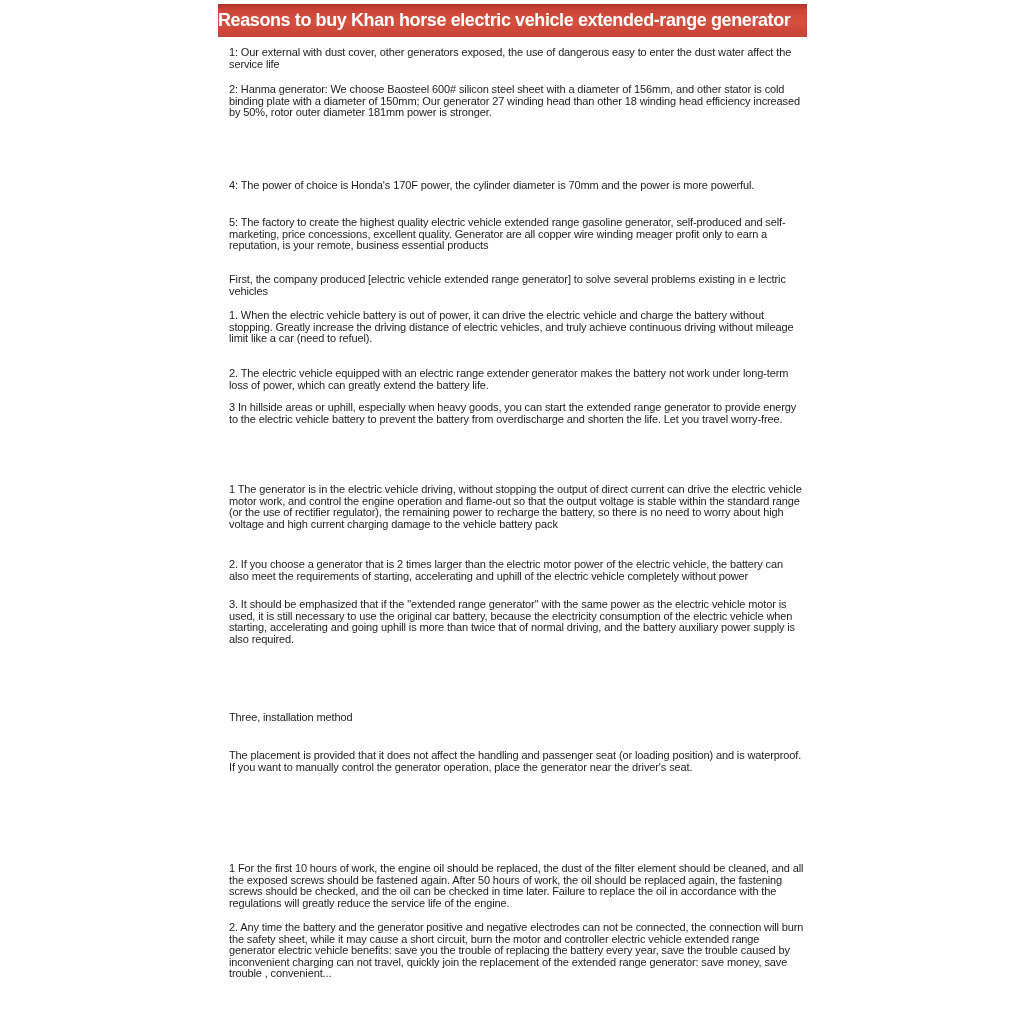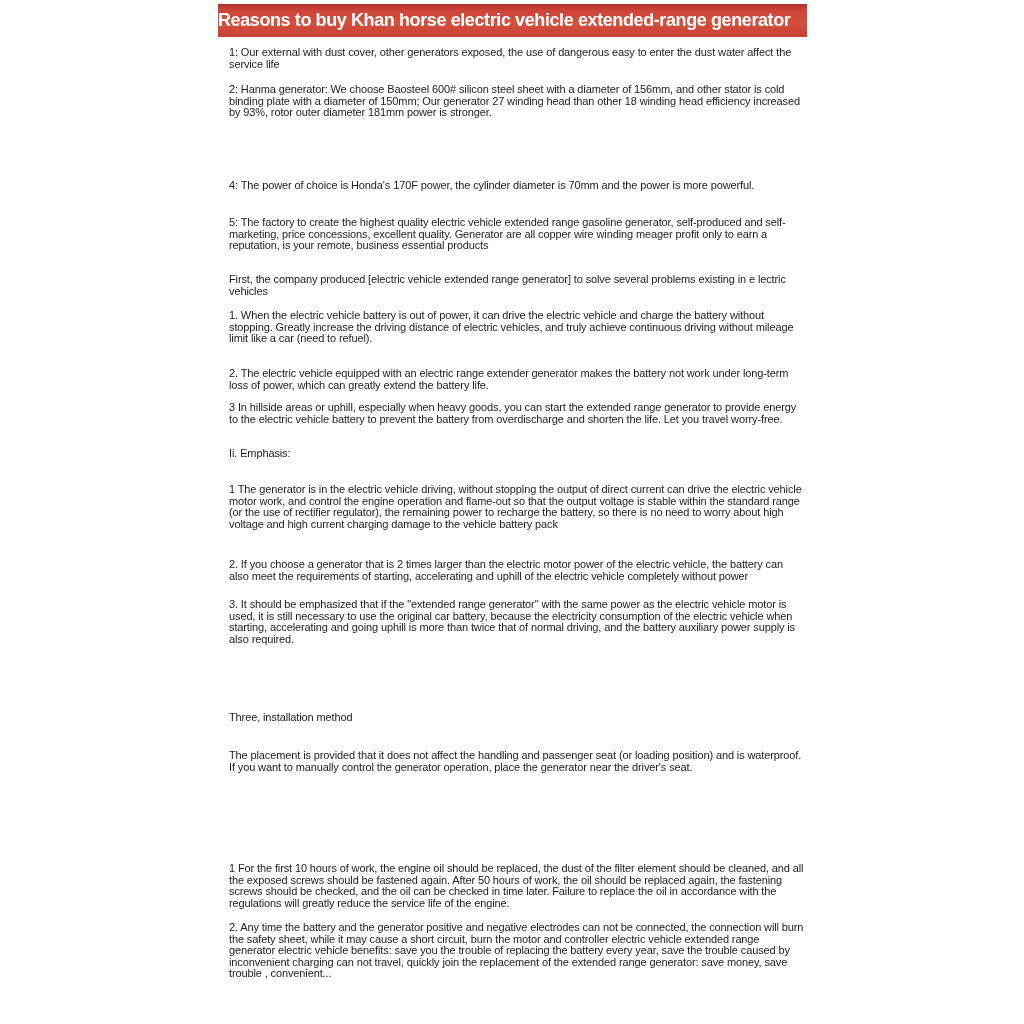--- a/index.html
+++ b/index.html
@@ -54,28 +54,27 @@
 </style>
 </head>
 <body>
 
 <div class="page">
 
 
   <div class="banner">Reasons to buy Khan horse electric vehicle extended-range generator</div>
 
   <div class="para" style="top:47px">1: Our external with dust cover, other generators exposed, the use of dangerous easy to enter the dust water affect the service life</div>
-  <div class="para" style="top:84px">2: Hanma generator: We choose Baosteel 600# silicon steel sheet with a diameter of 156mm, and other stator is cold binding plate with a diameter of 150mm; Our generator 27 winding head than other 18 winding head efficiency increased by 93%, rotor outer diameter 181mm power is stronger.</div>
+  <div class="para" style="top:84px">2: Hanma generator: We choose Baosteel 600# silicon steel sheet with a diameter of 156mm, and other stator is cold binding plate with a diameter of 150mm; Our generator 27 winding head than other 18 winding head efficiency increased by 50%, rotor outer diameter 181mm power is stronger.</div>
   <div class="para" style="top:180px">4: The power of choice is Honda's 170F power, the cylinder diameter is 70mm and the power is more powerful.</div>
   <div class="para" style="top:217px">5: The factory to create the highest quality electric vehicle extended range gasoline generator, self-produced and self-marketing, price concessions, excellent quality. Generator are all copper wire winding meager profit only to earn a reputation, is your remote, business essential products</div>
   <div class="para" style="top:274px">First, the company produced [electric vehicle extended range generator] to solve several problems existing in e lectric vehicles</div>
   <div class="para" style="top:310px">1. When the electric vehicle battery is out of power, it can drive the electric vehicle and charge the battery without stopping. Greatly increase the driving distance of electric vehicles, and truly achieve continuous driving without mileage limit like a car (need to refuel).</div>
   <div class="para" style="top:368px">2. The electric vehicle equipped with an electric range extender generator makes the battery not work under long-term loss of power, which can greatly extend the battery life.</div>
   <div class="para" style="top:402px">3 In hillside areas or uphill, especially when heavy goods, you can start the extended range generator to provide energy to the electric vehicle battery to prevent the battery from overdischarge and shorten the life. Let you travel worry-free.</div>
-  <div class="para" style="top:448px">Ii. Emphasis:</div>
   <div class="para" style="top:484px">1 The generator is in the electric vehicle driving, without stopping the output of direct current can drive the electric vehicle motor work, and control the engine operation and flame-out so that the output voltage is stable within the standard range (or the use of rectifier regulator), the remaining power to recharge the battery, so there is no need to worry about high voltage and high current charging damage to the vehicle battery pack</div>
   <div class="para" style="top:559px">2. If you choose a generator that is 2 times larger than the electric motor power of the electric vehicle, the battery can also meet the requirements of starting, accelerating and uphill of the electric vehicle completely without power</div>
   <div class="para" style="top:599px">3. It should be emphasized that if the "extended range generator" with the same power as the electric vehicle motor is used, it is still necessary to use the original car battery, because the electricity consumption of the electric vehicle when starting, accelerating and going uphill is more than twice that of normal driving, and the battery auxiliary power supply is also required.</div>
   <div class="para" style="top:750px">The placement is provided that it does not affect the handling and passenger seat (or loading position) and is waterproof. If you want to manually control the generator operation, place the generator near the driver's seat.</div>
   <div class="para" style="top:712px">Three, installation method</div>
   <div class="para" style="top:863px">1 For the first 10 hours of work, the engine oil should be replaced, the dust of the filter element should be cleaned, and all the exposed screws should be fastened again. After 50 hours of work, the oil should be replaced again, the fastening screws should be checked, and the oil can be checked in time later. Failure to replace the oil in accordance with the regulations will greatly reduce the service life of the engine.</div>
   <div class="para" style="top:922px">2. Any time the battery and the generator positive and negative electrodes can not be connected, the connection will burn the safety sheet, while it may cause a short circuit, burn the motor and controller electric vehicle extended range generator electric vehicle benefits: save you the trouble of replacing the battery every year, save the trouble caused by inconvenient charging can not travel, quickly join the replacement of the extended range generator: save money, save trouble , convenient...</div>
 
 </div>
 

